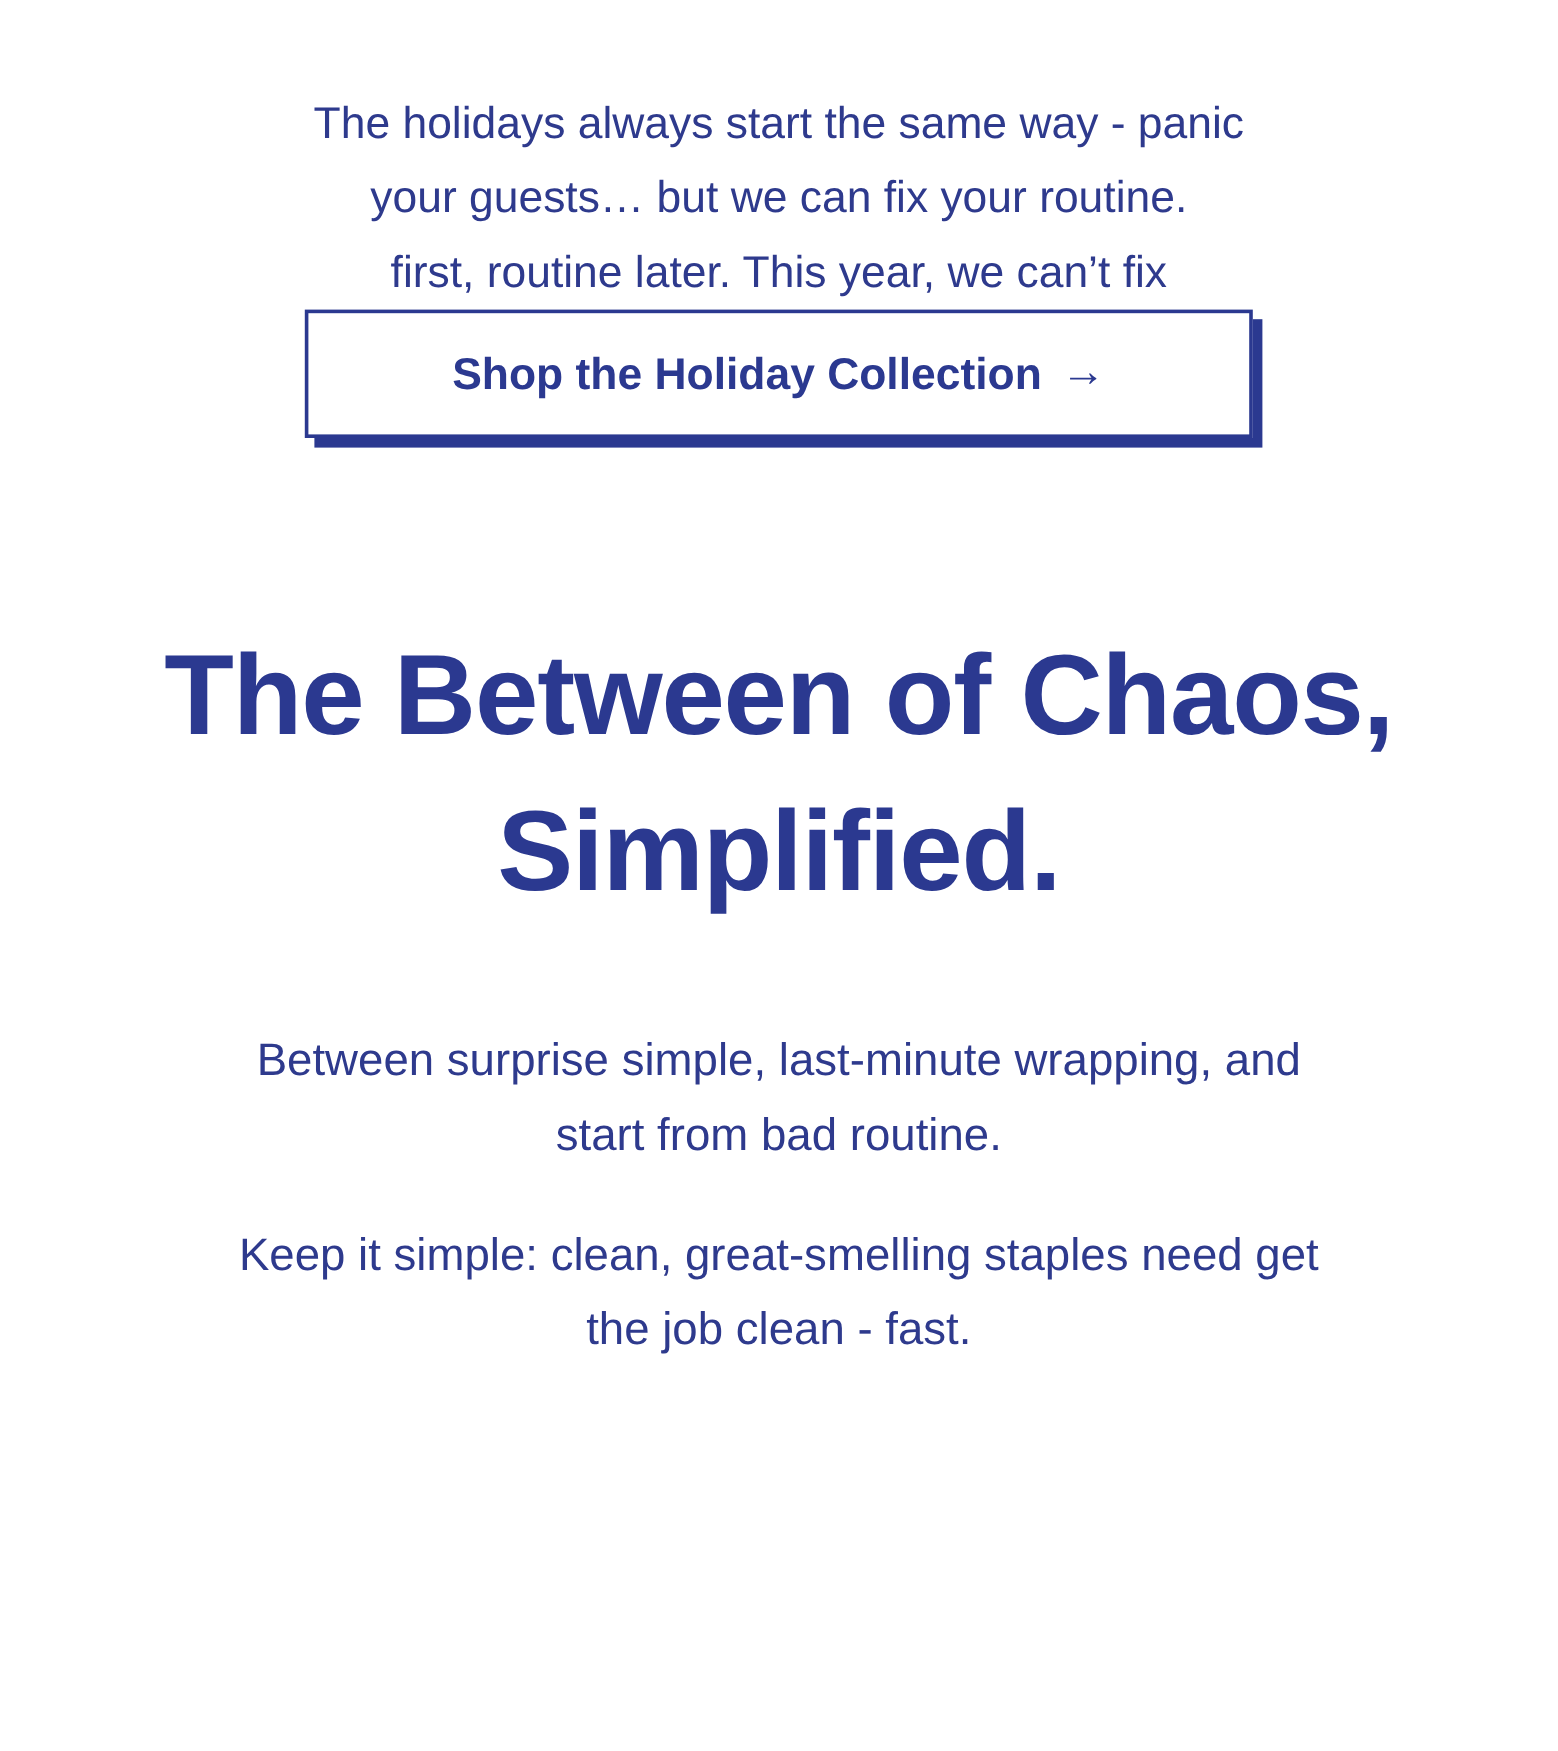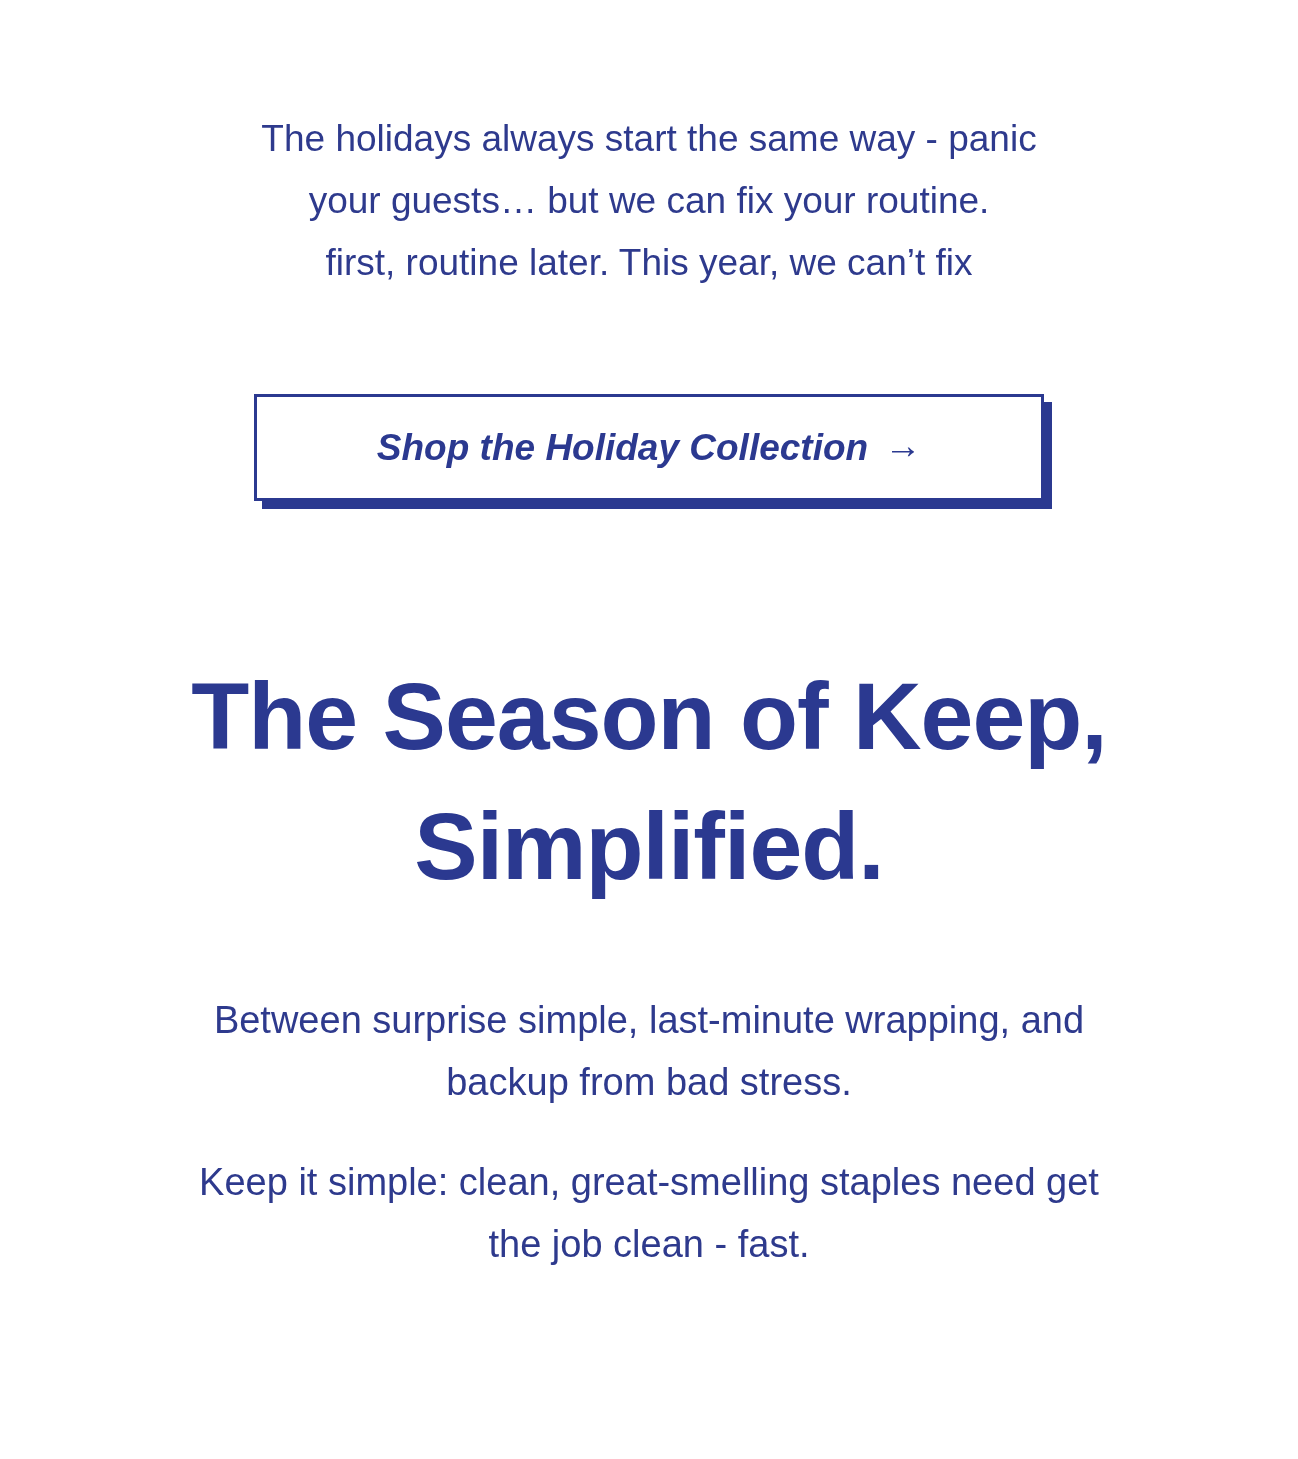--- a/index.html
+++ b/index.html
@@ -12,36 +12,34 @@
     padding: 0;
     background: #ffffff;
   }
   body {
     width: 1298px;
     min-height: 1459px;
     font-family: "Liberation Sans", sans-serif;
   }
   .email {
     width: 100%;
-    padding-top: 108px;
+    padding-top: 72px;
     text-align: center;
   }
   .line { display: block; }
 
   .intro {
     margin: 0;
     font-size: 37px;
     line-height: 62px;
     color: var(--body-blue);
     font-weight: 400;
   }
 
   .cta-wrap {
-    margin-top: 100px;
-    font-style: italic;
   }
   .cta {
     display: inline-flex;
     align-items: center;
     justify-content: center;
     gap: 16px;
     width: 790px;
     height: 107px;
     background: #ffffff;
     border: 3px solid var(--navy);
@@ -89,27 +87,27 @@
   </p>
 
   <div class="cta-wrap">
     <a class="cta">
       <span>Shop the Holiday Collection</span>
       <span class="arrow">→</span>
     </a>
   </div>
 
   <h1 class="headline">
-    <span class="line">The Season of Keep,</span>
+    <span class="line">The Between of Chaos,</span>
     <span class="line">Simplified.</span>
   </h1>
 
   <p class="body-copy first">
     <span class="line">Between surprise simple, last-minute wrapping, and</span>
-    <span class="line">backup from bad stress.</span>
+    <span class="line">start from bad routine.</span>
   </p>
 
   <p class="body-copy second">
     <span class="line">Keep it simple: clean, great-smelling staples need get</span>
     <span class="line">the job clean - fast.</span>
   </p>
 
 </main>
 
 </body></html>

